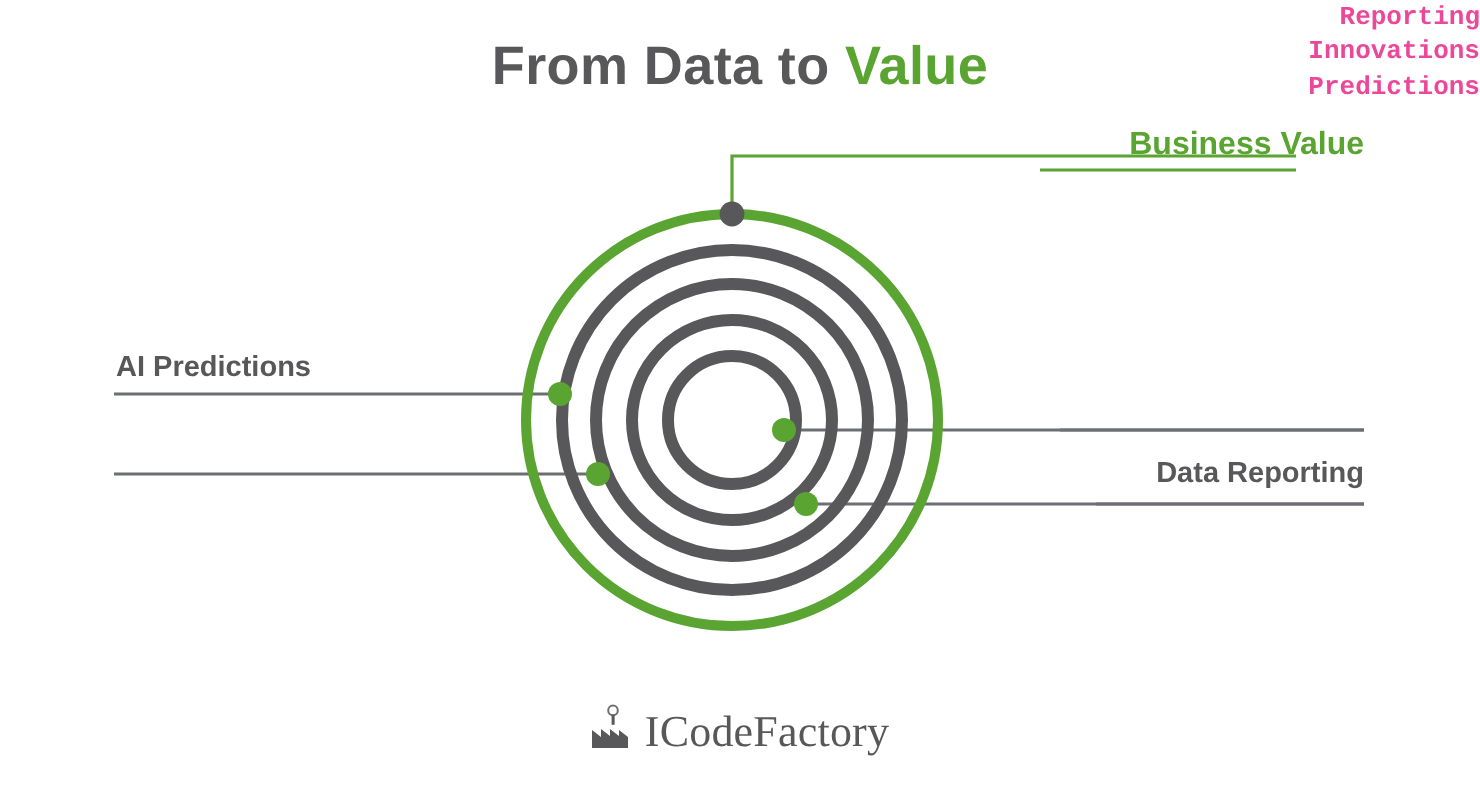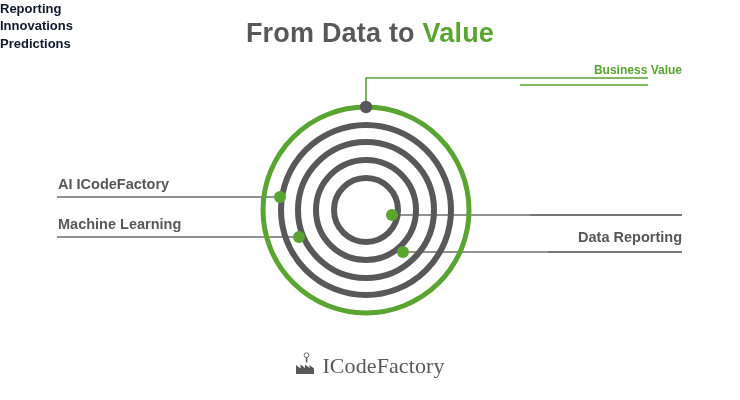--- a/index.html
+++ b/index.html
@@ -65,31 +65,32 @@
   .label.left {
     text-align: left;
   }
   .label.green {
     color: #5aa432;
   }
 
   #label-business-value {
     right: 58px;
     top: 64px;
-    font-size: 12px;
+    font-size: 16px;
   }
   #sub-business-value {
     right: 58px;
     top: 90px;
-    text-align: left;
+    text-align: right;
     font-size: 13px;
     font-weight: bold;
-    color: #0f172a;
+    color: #ec4899;
     line-height: 1.33;
     white-space: nowrap;
+    font-family: Liberation Mono, monospace;
   }
   #sub-business-value div {
     display: block;
   }
 
   #label-data-engineering {
     right: 58px;
     top: 193px;
   }
   #label-data-analytics {
@@ -169,23 +170,22 @@
 
   <div id="sub-business-value">
     <div>Reporting</div>
     <div>Innovations</div>
     <div>Predictions</div>
   </div>
 
 
   <div class="label right" id="label-data-analytics">Data Reporting</div>
 
-  <div class="label left" id="label-ai-engineering">AI ICodeFactory</div>
+  <div class="label left" id="label-ai-engineering">AI Predictions</div>
 
-  <div class="label left" id="label-machine-learning">Machine Learning</div>
 
   <div id="logo">
     <span id="logo-mark">
       <svg width="26" height="24" viewBox="0 0 26 24">
 
         <circle cx="11.5" cy="3.2" r="2.4" fill="none" stroke="#6d6e71" stroke-width="1"></circle>
         <rect x="10.8" y="5.4" width="1.5" height="5" fill="#58585a"></rect>
 
         <path d="M1,22 L1,13 L5.5,16.5 L5.5,12.5 L10,16 L10,12.5 L14.5,16 L14.5,13 L19,16.5 L19,22 Z" fill="#58585a"></path>
       </svg>

